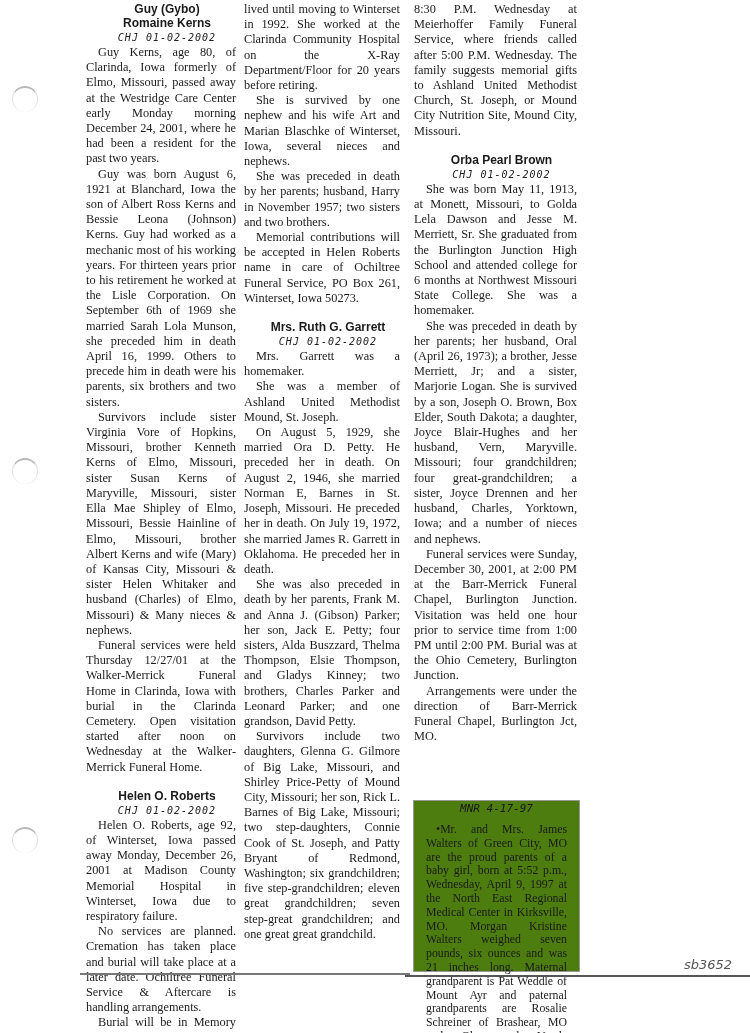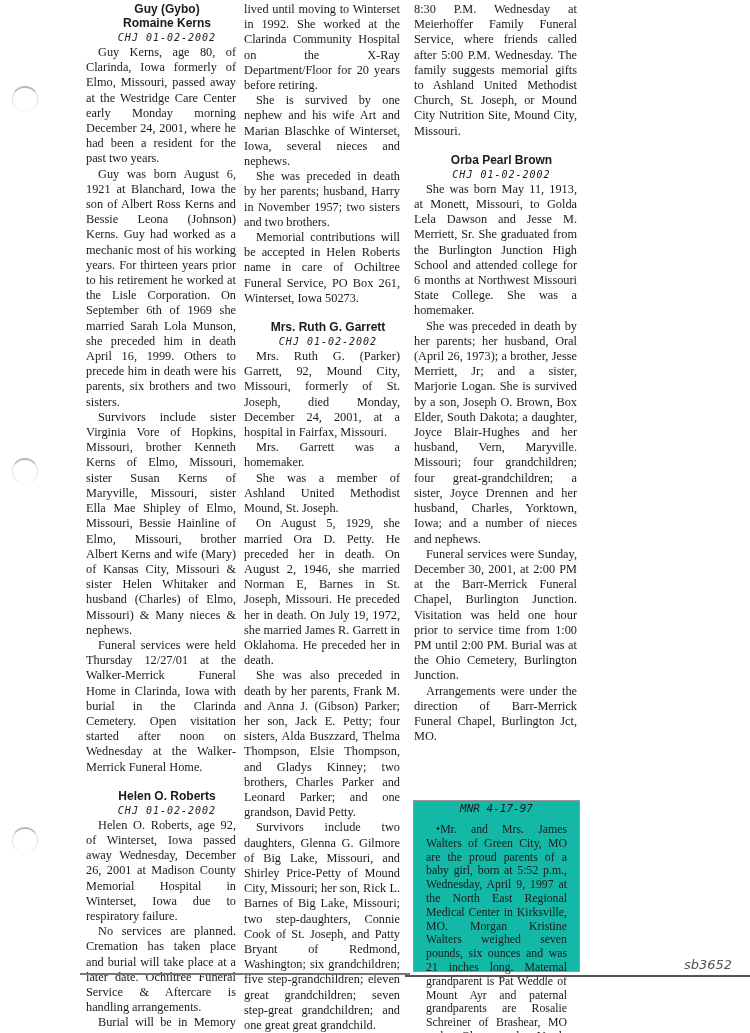--- a/index.html
+++ b/index.html
@@ -13,21 +13,21 @@
   .c3 { left:414px; width:163px; }
   .head { font-family:"Liberation Sans", sans-serif; font-weight:bold; font-size:12px; line-height:14px;
           text-align:center; text-indent:0; margin:0; }
   .stamp { font-family:"DejaVu Sans Mono", monospace; font-size:10px; line-height:15px; text-align:center;
            letter-spacing:1px; color:#222; font-style:italic; margin:0; }
   .gap { height:14px; }
   .punch { position:absolute; left:12px; width:26px; height:26px; border-radius:50%;
            border-top:2px solid #b8b8b8; border-left:1px solid #e0e0e0; border-right:1px solid #e0e0e0;
            box-sizing:border-box; }
   .rule { position:absolute; height:2px; background:#777; }
-  .clip { position:absolute; left:413px; top:800px; width:167px; height:172px; background:#14b8a6;
+  .clip { position:absolute; left:413px; top:800px; width:167px; height:172px; background:#4d7c0f;
           border:1px solid #999; box-sizing:border-box; padding:2px 4px; font-size:11.8px; line-height:13.8px;
           text-align:justify; }
   .clip .stamp2 { font-family:"DejaVu Sans Mono", monospace; font-size:11px; text-align:center; font-style:italic; line-height:12px; }
   .clip p { margin:8px; text-indent:10px; }
   .note { position:absolute; left:684px; top:957px; font-family:"DejaVu Sans", sans-serif; font-size:13px;
           color:#555; font-style:italic; }
 </style>
 </head>
 <body>
 
@@ -42,39 +42,38 @@
     <p class="stamp">CHJ 01-02-2002</p>
     <p>Guy Kerns, age 80, of Clarinda, Iowa formerly of Elmo, Missouri, passed away at the Westridge Care Center early Monday morning December 24, 2001, where he had been a resident for the past two years.</p>
     <p>Guy was born August 6, 1921 at Blanchard, Iowa the son of Albert Ross Kerns and Bessie Leona (Johnson) Kerns. Guy had worked as a mechanic most of his working years. For thirteen years prior to his retirement he worked at the Lisle Corporation. On September 6th of 1969 she married Sarah Lola Munson, she preceded him in death April 16, 1999. Others to precede him in death were his parents, six brothers and two sisters.</p>
     <p>Survivors include sister Virginia Vore of Hopkins, Missouri, brother Kenneth Kerns of Elmo, Missouri, sister Susan Kerns of Maryville, Missouri, sister Ella Mae Shipley of Elmo, Missouri, Bessie Hainline of Elmo, Missouri, brother Albert Kerns and wife (Mary) of Kansas City, Missouri &amp; sister Helen Whitaker and husband (Charles) of Elmo, Missouri) &amp; Many nieces &amp; nephews.</p>
     <p>Funeral services were held Thursday 12/27/01 at the Walker-Merrick Funeral Home in Clarinda, Iowa with burial in the Clarinda Cemetery. Open visitation started after noon on Wednesday at the Walker-Merrick Funeral Home.</p>
   </div>
   <div class="gap"></div>
   <div>
     <p class="head">Helen O. Roberts</p>
     <p class="stamp">CHJ 01-02-2002</p>
-    <p>Helen O. Roberts, age 92, of Winterset, Iowa passed away Wednesday, December 26, 2001 at Madison County Memorial Hospital in Winterset, Iowa due to respiratory failure.</p>
+    <p>Helen O. Roberts, age 92, of Winterset, Iowa passed away Monday, December 26, 2001 at Madison County Memorial Hospital in Winterset, Iowa due to respiratory failure.</p>
     <p>No services are planned. Cremation has taken place and burial will take place at a later date. Ochiltree Funeral Service &amp; Aftercare is handling arrangements.</p>
     <p>Burial will be in Memory Cemetery in New Market, Iowa. She was born October 20, 1909, in Marion County, Indiana. Her mother was Nellie Sheets. She graduated from high school in Des Moines, Iowa and later married Harry Roberts on December 24, 1940 in Des Moines, Iowa.</p>
 
   </div>
 </div>
 
 <div class="col c2">
   <div>
     <p class="noind">lived until moving to Winterset in 1992. She worked at the Clarinda Community Hospital on the X-Ray Department/Floor for 20 years before retiring.</p>
     <p>She is survived by one nephew and his wife Art and Marian Blaschke of Winterset, Iowa, several nieces and nephews.</p>
     <p>She was preceded in death by her parents; husband, Harry in November 1957; two sisters and two brothers.</p>
     <p>Memorial contributions will be accepted in Helen Roberts name in care of Ochiltree Funeral Service, PO Box 261, Winterset, Iowa 50273.</p>
   </div>
   <div class="gap"></div>
   <div>
     <p class="head">Mrs. Ruth G. Garrett</p>
     <p class="stamp">CHJ 01-02-2002</p>
-    <p>Mrs. Ruth G. (Parker) Garrett, 92, Mound City, Missouri, formerly of St. Joseph, died Monday, December 24, 2001, at a hospital in Fairfax, Missouri.</p>
     <p>Mrs. Garrett was a homemaker.</p>
     <p>She was a member of Ashland United Methodist Mound, St. Joseph.</p>
     <p>On August 5, 1929, she married Ora D. Petty. He preceded her in death. On August 2, 1946, she married Norman E, Barnes in St. Joseph, Missouri. He preceded her in death. On July 19, 1972, she married James R. Garrett in Oklahoma. He preceded her in death.</p>
     <p>She was also preceded in death by her parents, Frank M. and Anna J. (Gibson) Parker; her son, Jack E. Petty; four sisters, Alda Buszzard, Thelma Thompson, Elsie Thompson, and Gladys Kinney; two brothers, Charles Parker and Leonard Parker; and one grandson, David Petty.</p>
     <p>Survivors include two daughters, Glenna G. Gilmore of Big Lake, Missouri, and Shirley Price-Petty of Mound City, Missouri; her son, Rick L. Barnes of Big Lake, Missouri; two step-daughters, Connie Cook of St. Joseph, and Patty Bryant of Redmond, Washington; six grandchildren; five step-grandchildren; eleven great grandchildren; seven step-great grandchildren; and one great great grandchild.</p>
 
   </div>
 </div>
 
 <div class="col c3">

